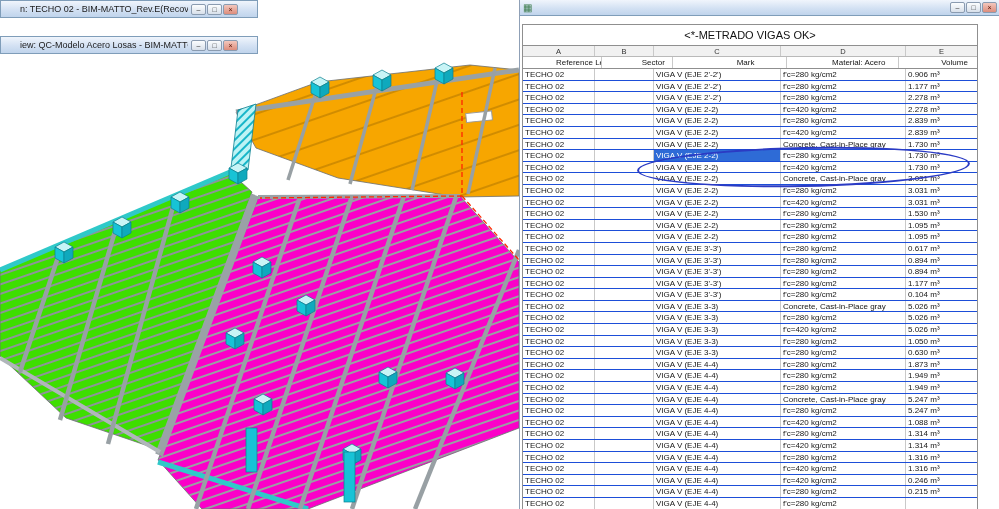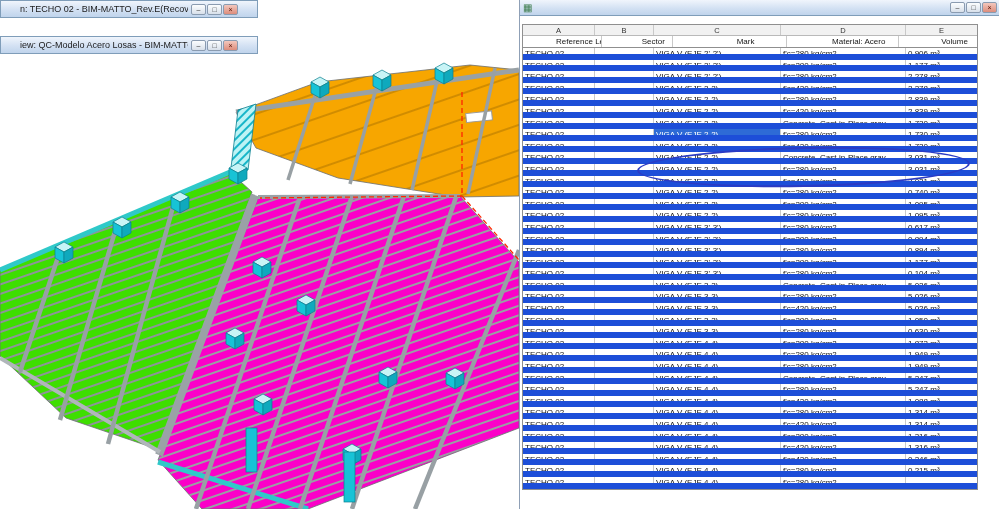--- a/index.html
+++ b/index.html
@@ -39,21 +39,21 @@
                color:#111; border-bottom:1px solid #8f8f8f; }
   .row { display:flex; }
   .c { overflow:hidden; white-space:nowrap; border-right:1px solid #c9c9c9;
        font-size:8px; color:#161616; }
   .c:last-child { border-right:none; }
   .c0{width:72px;} .c1{width:59px;} .c2{width:127px;} .c3{width:125px;} .c4{width:71px;}
   .letters { height:11px; background:#f1f1f1; border-bottom:1px solid #b9b9b9; }
   .letters .c { text-align:center; line-height:11px; font-size:7.5px; color:#333; }
   .heads { height:12px; border-bottom:1px solid #8f8f8f; }
   .heads .c { text-align:center; line-height:12px; font-size:8px;margin-left:33px; }
-  .drow { height:11.6px; border-bottom:6px solid #1d4ed8; }
+  .drow { height:11.6px; border-bottom:1px solid #1d4ed8; }
   .drow .c { line-height:11.5px; padding-left:2px; }
   .drow .c.sel { background:#2e6bd6; color:#ffffff; }
 
   .ellipse { position:absolute; left:117px; top:147px; width:333px; height:40px;
              border:2px solid #2b3bc4; border-radius:50%;
              transform:rotate(-1.2deg); pointer-events:none; }
 </style>
 </head>
 <body>
 
@@ -221,20 +221,21 @@
     <div class="sched-titlebar">
       <span class="sched-icon">▦</span>
       <span class="tb-btns">
         <span class="tb-btn">–</span>
         <span class="tb-btn">□</span>
         <span class="tb-btn close">×</span>
       </span>
     </div>
 
     <div class="tbl">
+      <div class="tbl-title">&lt;*-METRADO VIGAS OK&gt;</div>
 
       <div class="row letters">
         <div class="c c0">A</div>
         <div class="c c1">B</div>
         <div class="c c2">C</div>
         <div class="c c3">D</div>
         <div class="c c4">E</div>
       </div>
 
       <div class="row heads">
@@ -340,21 +341,21 @@
     <div class="c c2">VIGA V (EJE 2-2)</div>
     <div class="c c3">f'c=420 kg/cm2</div>
     <div class="c c4">3.031 m³</div>
   </div>
 
   <div class="row drow">
     <div class="c c0">TECHO 02</div>
     <div class="c c1"></div>
     <div class="c c2">VIGA V (EJE 2-2)</div>
     <div class="c c3">f'c=280 kg/cm2</div>
-    <div class="c c4">0.740 m³</div>
+    <div class="c c4">1.530 m³</div>
   </div>
 
   <div class="row drow">
     <div class="c c0">TECHO 02</div>
     <div class="c c1"></div>
     <div class="c c2">VIGA V (EJE 2-2)</div>
     <div class="c c3">f'c=280 kg/cm2</div>
     <div class="c c4">1.095 m³</div>
   </div>
 

